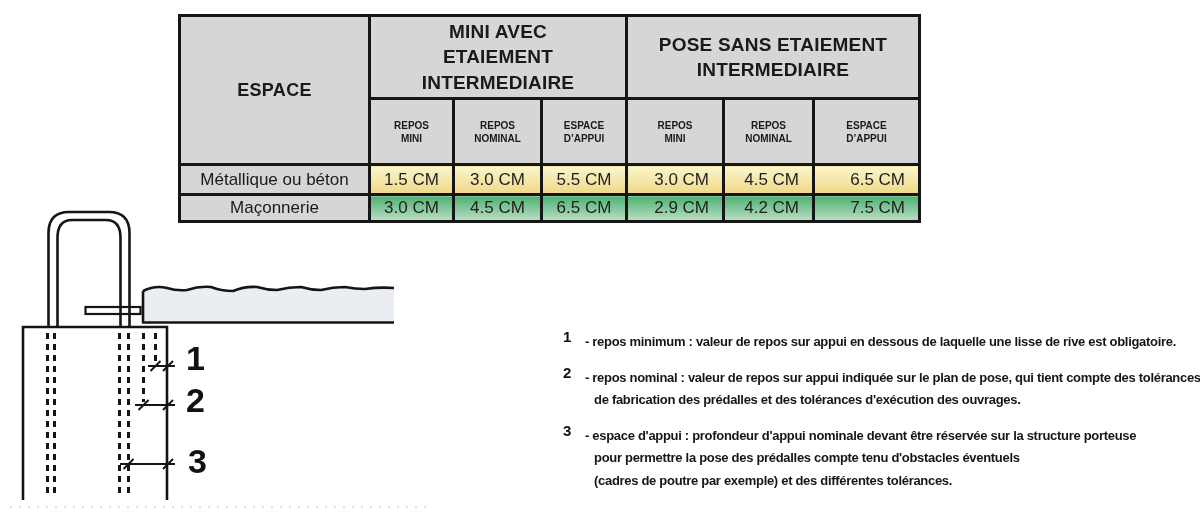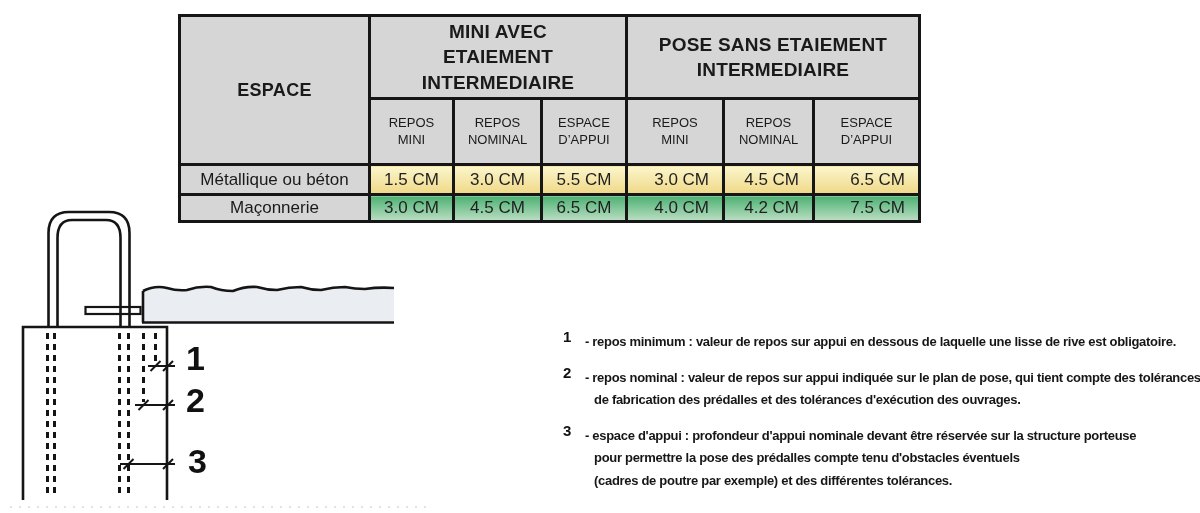--- a/index.html
+++ b/index.html
@@ -12,21 +12,21 @@
   .tbl-wrap{position:absolute;left:178px;top:14px;}
   table.support-table{border-collapse:collapse;table-layout:fixed;}
   table.support-table td{
     border:3px solid var(--border-col,#161616);
     text-align:center;vertical-align:middle;
     background:var(--header-bg,#d6d6d6);
     padding:0 2px;overflow:hidden;
   }
   td.group-hd{font-weight:bold;font-size:19px;line-height:1.32;white-space:pre-line;letter-spacing:.2px;}
   td.support-hd{font-weight:bold;font-size:18px;letter-spacing:.3px;}
-  td.col-hd{font-weight:normal;font-size:13px;line-height:1.3;white-space:pre-line;}
+  td.col-hd{font-weight:bold;font-size:10px;line-height:1.3;white-space:pre-line;}
   td.row-lab{font-size:17px;}
   td.val{font-size:17px;color:#1f1f1f;}
   tr.row-metal td.val{background:linear-gradient(to bottom,var(--r1-top,#fcf6cc),var(--r1-bot,#efd888));margin-top:40px;}
   tr.row-mason td.val{background:linear-gradient(to bottom,var(--r2-top,#4db173),var(--r2-bot,#badec2));}
   td.val.rt{text-align:right;padding-right:13px;}
 
   
   svg.diagram{position:absolute;left:0;top:0;}
   .dim-label{
     position:absolute;font-weight:bold;font-size:34px;line-height:34px;color:#111;
@@ -146,21 +146,21 @@
           <td class="val">5.5 CM</td>
           <td class="val rt">3.0 CM</td>
           <td class="val rt">4.5 CM</td>
           <td class="val rt">6.5 CM</td>
         </tr>
         <tr class="row-mason" style="height:27px;">
           <td class="row-lab">Maçonnerie</td>
           <td class="val">3.0 CM</td>
           <td class="val">4.5 CM</td>
           <td class="val">6.5 CM</td>
-          <td class="val rt">4.0 CM</td>
+          <td class="val rt">2.9 CM</td>
           <td class="val rt">4.2 CM</td>
           <td class="val rt">7.5 CM</td>
         </tr>
       </tbody>
     </table>
   </div>
 
   <div class="notes">
     <div class="note">
       <div class="note-num">1</div>

